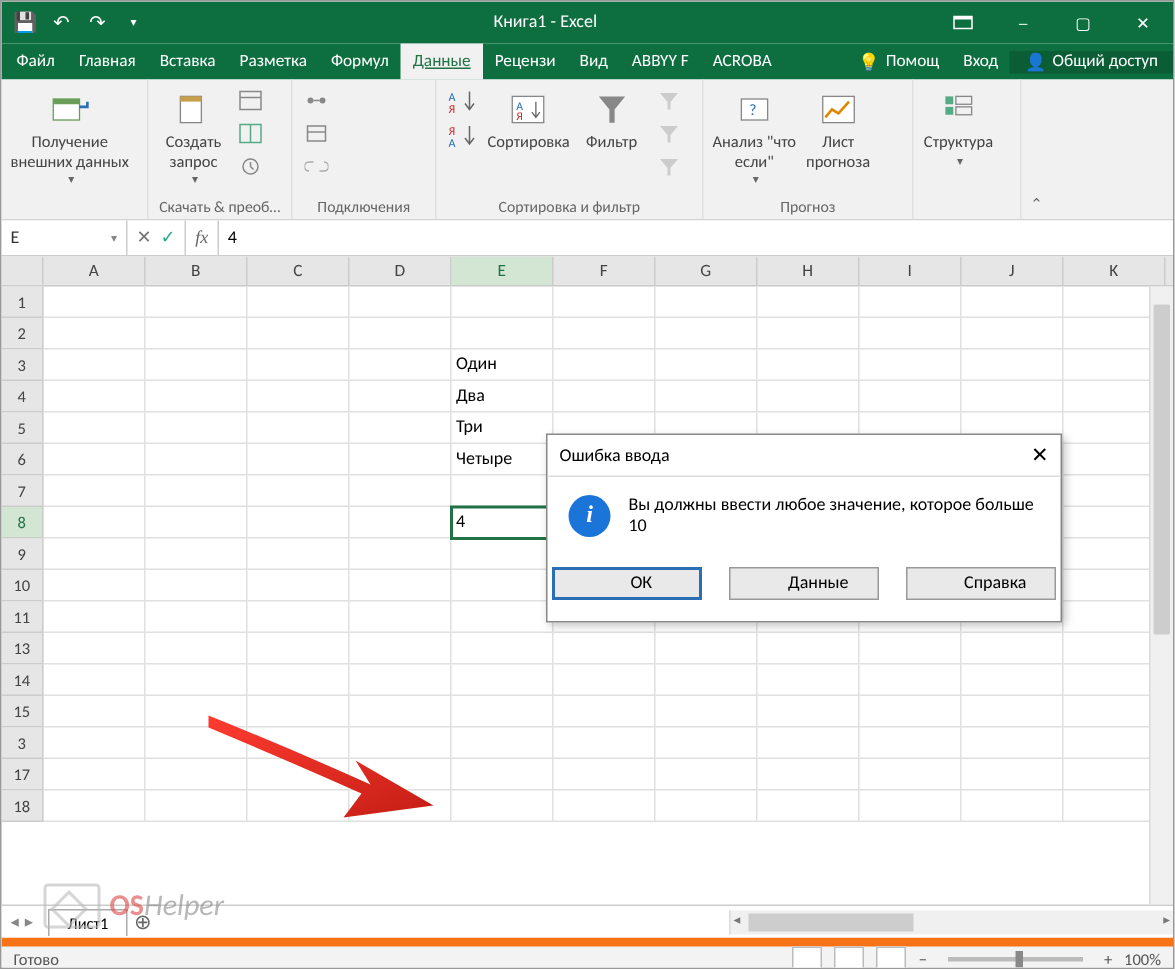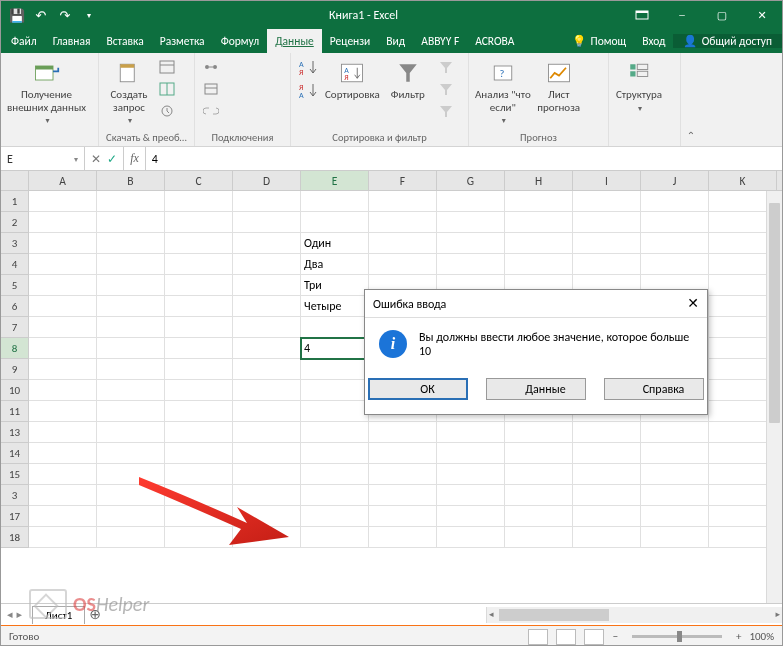--- a/index.html
+++ b/index.html
@@ -75,21 +75,21 @@
 .sheetbar { height: 22px; border-top: 1px solid #ccc; display: flex; align-items: center; font-size: 11px; background: #fff; position: relative; }
 .sheet-nav { display: flex; gap: 4px; padding: 0 6px; color: #888; }
 .sheet-tab { padding: 2px 12px; border: 1px solid #aaa; border-bottom: none; background: #fff; margin-left: 4px; }
 .sheet-add { width: 20px; text-align: center; color: #666; font-size: 14px; }
 .hscroll { margin-left: auto; height: 16px; width: 296px; background: #f0f0f0; border-left: 1px solid #dadada; position: relative; }
 .hthumb { position: absolute; top: 2px; bottom: 2px; left: 12px; width: 110px; background: #cdcdcd; }
 .hscroll::before { content: "◂"; position: absolute; left: 2px; top: 1px; font-size: 9px; color: #777; }
 .hscroll::after { content: "▸"; position: absolute; right: 2px; top: 1px; font-size: 9px; color: #777; }
 
 
-.status { height: 22px; background: #f3f3f3; border-top: 1px solid #f97316; display: flex; align-items: center; font-size: 11px; color: #555; padding: 0 8px; gap: 8px; }
+.status { height: 22px; background: #f3f3f3; border-top: 6px solid #f97316; display: flex; align-items: center; font-size: 11px; color: #555; padding: 0 8px; gap: 8px; }
 .status .spacer { flex: 1; }
 .view-btn { width: 20px; height: 16px; border: 1px solid #bbb; background: #fff; }
 .zoom-slider { width: 90px; height: 3px; background: #bbb; position: relative; margin: 0 6px; }
 .zoom-slider::before { content: ""; position: absolute; left: 50%; top: -4px; width: 5px; height: 11px; background: #888; }
 
 
 .watermark { position: absolute; left: 28px; bottom: 26px; display: flex; align-items: center; gap: 6px; opacity: .6; font-size: 20px; font-style: italic; color: #888; pointer-events: none; }
 .wm-ico { width: 38px; height: 30px; border: 2px solid #bbb; border-radius: 3px; position: relative; }
 .wm-ico::after { content: ""; position: absolute; left: 6px; top: 6px; width: 14px; height: 14px; border: 2px solid #bbb; transform: rotate(45deg); }
 .wm-os { color: #d44; font-weight: bold; font-style: normal; }

